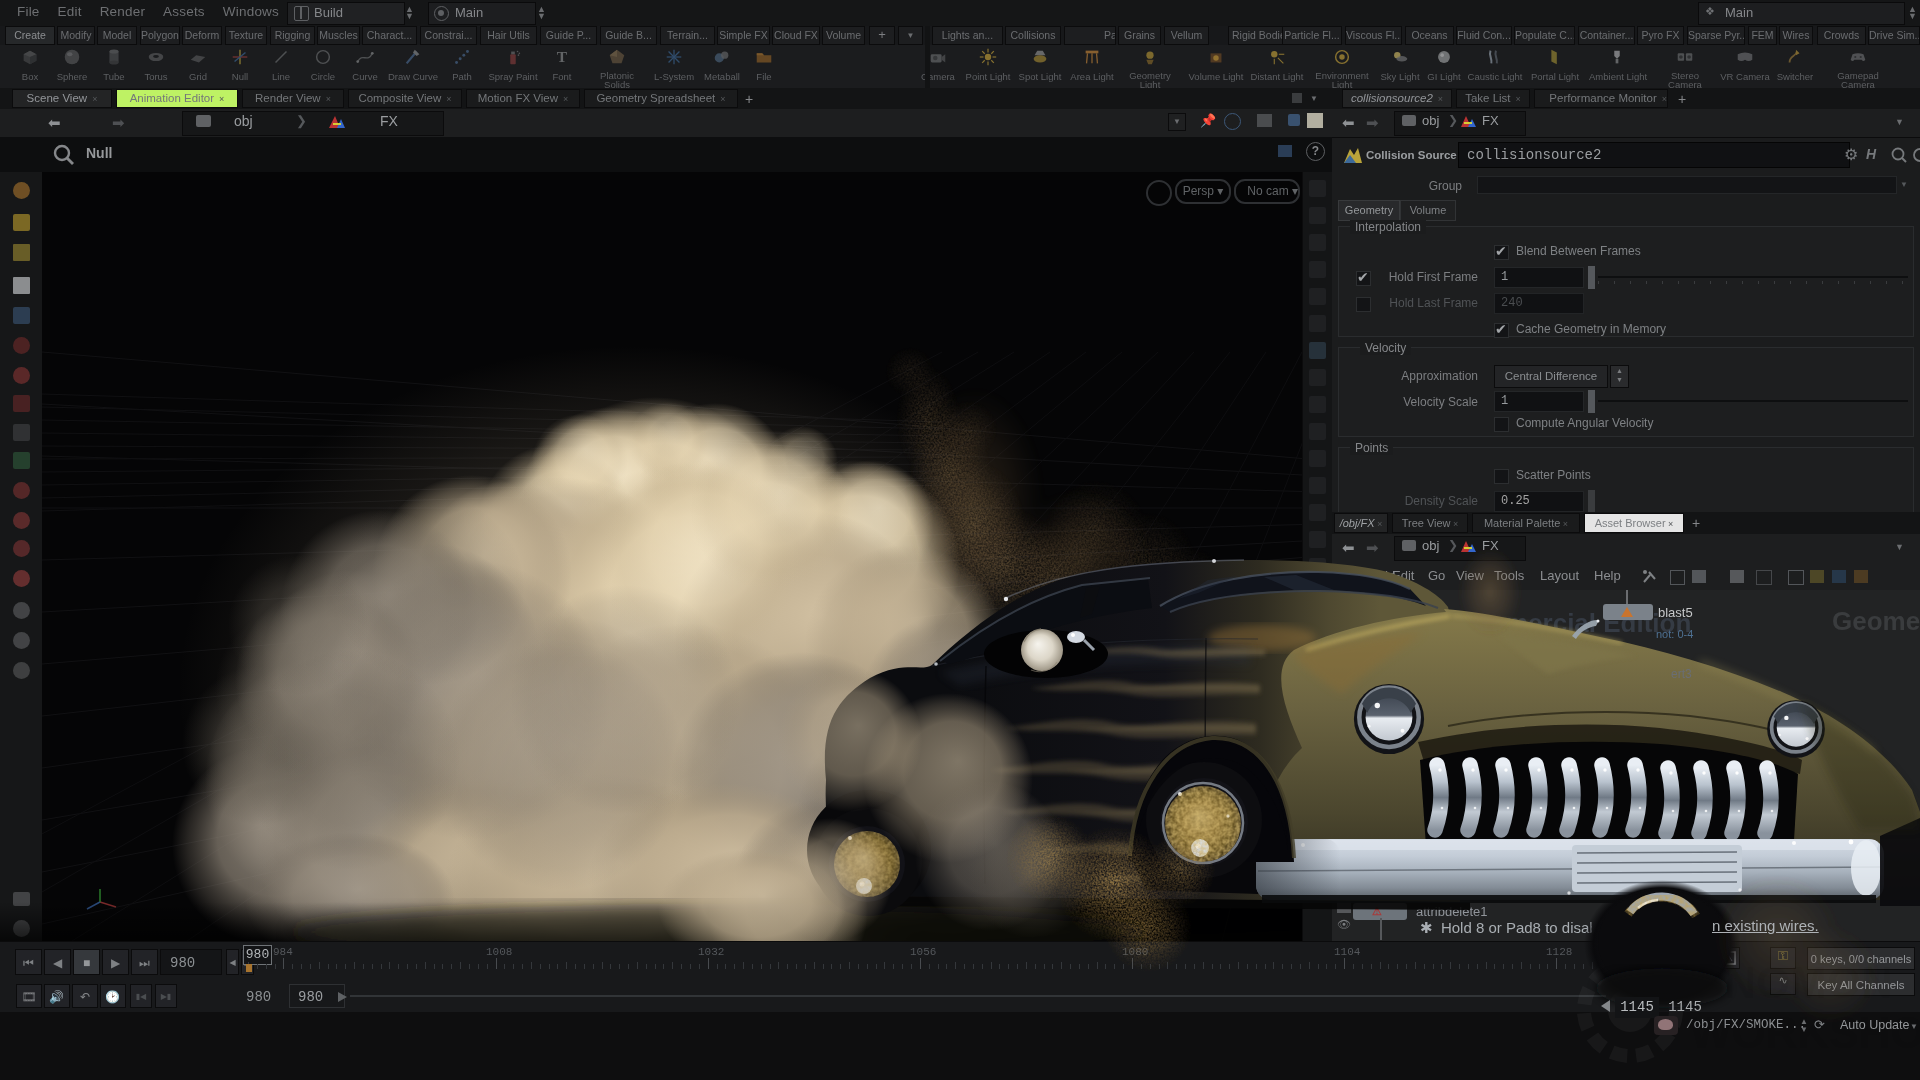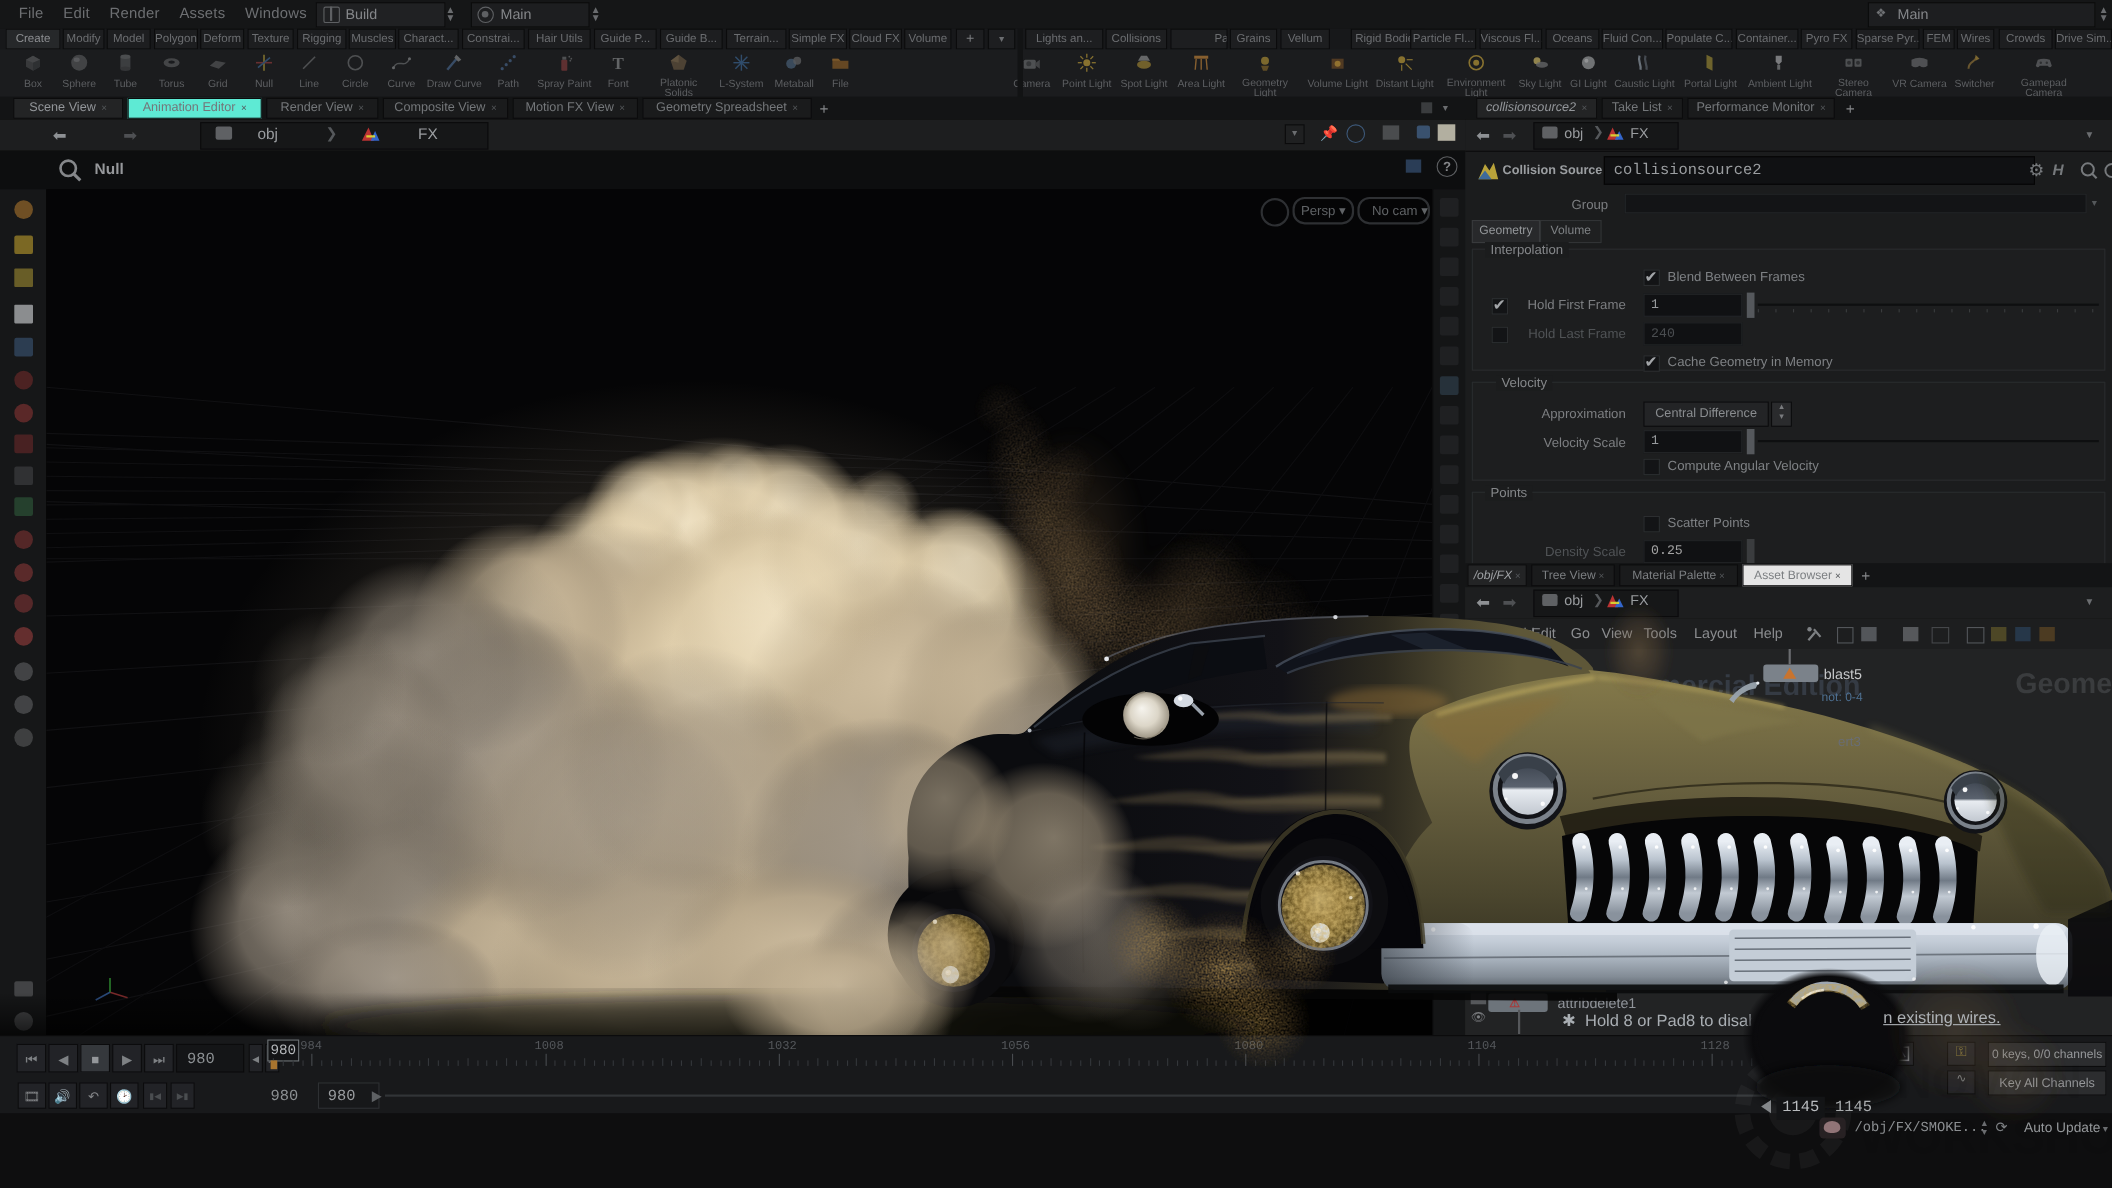--- a/index.html
+++ b/index.html
@@ -262,31 +262,31 @@
 <div class="tool" style="left:1830px;line-height:9px;"><div class="ic"><svg width="20" height="20" viewBox="0 0 22 22" style="opacity:.62">
             <path d="M5 8 Q11 6 17 8 L19 14 Q17 17 15 14 L7 14 Q5 17 3 14Z" fill="#7e8082" opacity=".85"></path>
             <circle cx="8" cy="11" r="1.2" fill="#3a3c3e"></circle>
             <circle cx="14" cy="11" r="1.2" fill="#3a3c3e"></circle>
           </svg></div>Gamepad<br>Camera</div>
 </div>
 <div id="shelfdiv" class="abs" style="left:925px;top:26px;width:5px;height:62px;background:#121314;"></div>
 
 <div class="abs" style="left:0;top:88px;width:1920px;height:21px;background:#131415;"></div>
 <div class="abs" style="left:12px;top:89px;width:100px;height:19px;background:#232425;border:1px solid #0b0b0c;box-sizing:border-box;color:#93969a;font-size:11.5px;line-height:17px;text-align:center;white-space:nowrap;overflow:hidden;">Scene View<span style="color:#54575a;font-size:9px;"> &nbsp;×</span></div>
-<div class="abs" style="left:116px;top:89px;width:122px;height:19px;background:#5eead4;border:1px solid #0b0b0c;box-sizing:border-box;color:#74777a;font-size:11.5px;line-height:17px;text-align:center;white-space:nowrap;overflow:hidden;">Animation Editor<span style="color:#54575a;font-size:9px;"> &nbsp;×</span></div>
+<div class="abs" style="left:116px;top:89px;width:122px;height:19px;background:#bef264;border:1px solid #0b0b0c;box-sizing:border-box;color:#74777a;font-size:11.5px;line-height:17px;text-align:center;white-space:nowrap;overflow:hidden;">Animation Editor<span style="color:#54575a;font-size:9px;"> &nbsp;×</span></div>
 <div class="abs" style="left:242px;top:89px;width:102px;height:19px;background:#1a1b1c;border:1px solid #0b0b0c;box-sizing:border-box;color:#74777a;font-size:11.5px;line-height:17px;text-align:center;white-space:nowrap;overflow:hidden;">Render View<span style="color:#54575a;font-size:9px;"> &nbsp;×</span></div>
 <div class="abs" style="left:348px;top:89px;width:114px;height:19px;background:#1a1b1c;border:1px solid #0b0b0c;box-sizing:border-box;color:#74777a;font-size:11.5px;line-height:17px;text-align:center;white-space:nowrap;overflow:hidden;">Composite View<span style="color:#54575a;font-size:9px;"> &nbsp;×</span></div>
 <div class="abs" style="left:466px;top:89px;width:114px;height:19px;background:#1a1b1c;border:1px solid #0b0b0c;box-sizing:border-box;color:#74777a;font-size:11.5px;line-height:17px;text-align:center;white-space:nowrap;overflow:hidden;">Motion FX View<span style="color:#54575a;font-size:9px;"> &nbsp;×</span></div>
 <div class="abs" style="left:584px;top:89px;width:154px;height:19px;background:#1a1b1c;border:1px solid #0b0b0c;box-sizing:border-box;color:#74777a;font-size:11.5px;line-height:17px;text-align:center;white-space:nowrap;overflow:hidden;">Geometry Spreadsheet<span style="color:#54575a;font-size:9px;"> &nbsp;×</span></div>
 <div class="abs" style="left:745px;top:91px;color:#85878a;font-size:14px;">+</div>
 <div class="abs" style="left:1292px;top:93px;width:10px;height:10px;background:#3a3c3e;"></div>
 <div class="abs" style="left:1310px;top:94px;color:#6b6d70;font-size:8px;">▼</div>
 <div class="abs" style="left:1342px;top:89px;width:110px;height:19px;background:#232425;border:1px solid #0b0b0c;box-sizing:border-box;color:#93969a;font-size:11.5px;line-height:17px;text-align:center;white-space:nowrap;overflow:hidden;"><i>collisionsource2</i><span style="color:#54575a;font-size:9px;"> &nbsp;×</span></div>
 <div class="abs" style="left:1456px;top:89px;width:74px;height:19px;background:#1a1b1c;border:1px solid #0b0b0c;box-sizing:border-box;color:#74777a;font-size:11.5px;line-height:17px;text-align:center;white-space:nowrap;overflow:hidden;">Take List<span style="color:#54575a;font-size:9px;"> &nbsp;×</span></div>
-<div class="abs" style="left:1534px;top:89px;width:134px;height:19px;background:#1a1b1c;border:1px solid #0b0b0c;box-sizing:border-box;color:#74777a;font-size:11.5px;line-height:17px;text-align:center;white-space:nowrap;overflow:hidden;">Performance Monitor<span style="color:#54575a;font-size:9px;"> &nbsp;×</span></div>
+<div class="abs" style="left:1534px;top:89px;width:134px;height:19px;background:#1a1b1c;border:1px solid #0b0b0c;box-sizing:border-box;color:#74777a;font-size:11.5px;line-height:17px;text-align:right;white-space:nowrap;overflow:hidden;">Performance Monitor<span style="color:#54575a;font-size:9px;"> &nbsp;×</span></div>
 <div class="abs" style="left:1678px;top:91px;color:#85878a;font-size:14px;">+</div>
 
 <div class="abs" style="left:0;top:109px;width:1332px;height:28px;background:#1d1e1f;border-bottom:1px solid #0b0b0c;">
 <span class="abs" style="left:48px;top:5px;color:#8e9194;font-size:15px;">⬅</span>
 <span class="abs" style="left:112px;top:5px;color:#4e5053;font-size:15px;">➡</span>
 <span class="abs" style="left:182px;top:2px;width:260px;height:23px;background:#161718;border:1px solid #0b0b0c;"></span>
 <span class="abs" style="left:196px;top:6px;width:15px;height:12px;background:#5f6164;border-radius:2px;"></span>
 <span class="abs" style="left:234px;top:4px;color:#9a9da0;font-size:14px;">obj</span>
 <span class="abs" style="left:296px;top:4px;color:#55585b;font-size:13px;">❯</span>
 <svg class="abs" style="left:328px;top:5px;" width="18" height="16">

